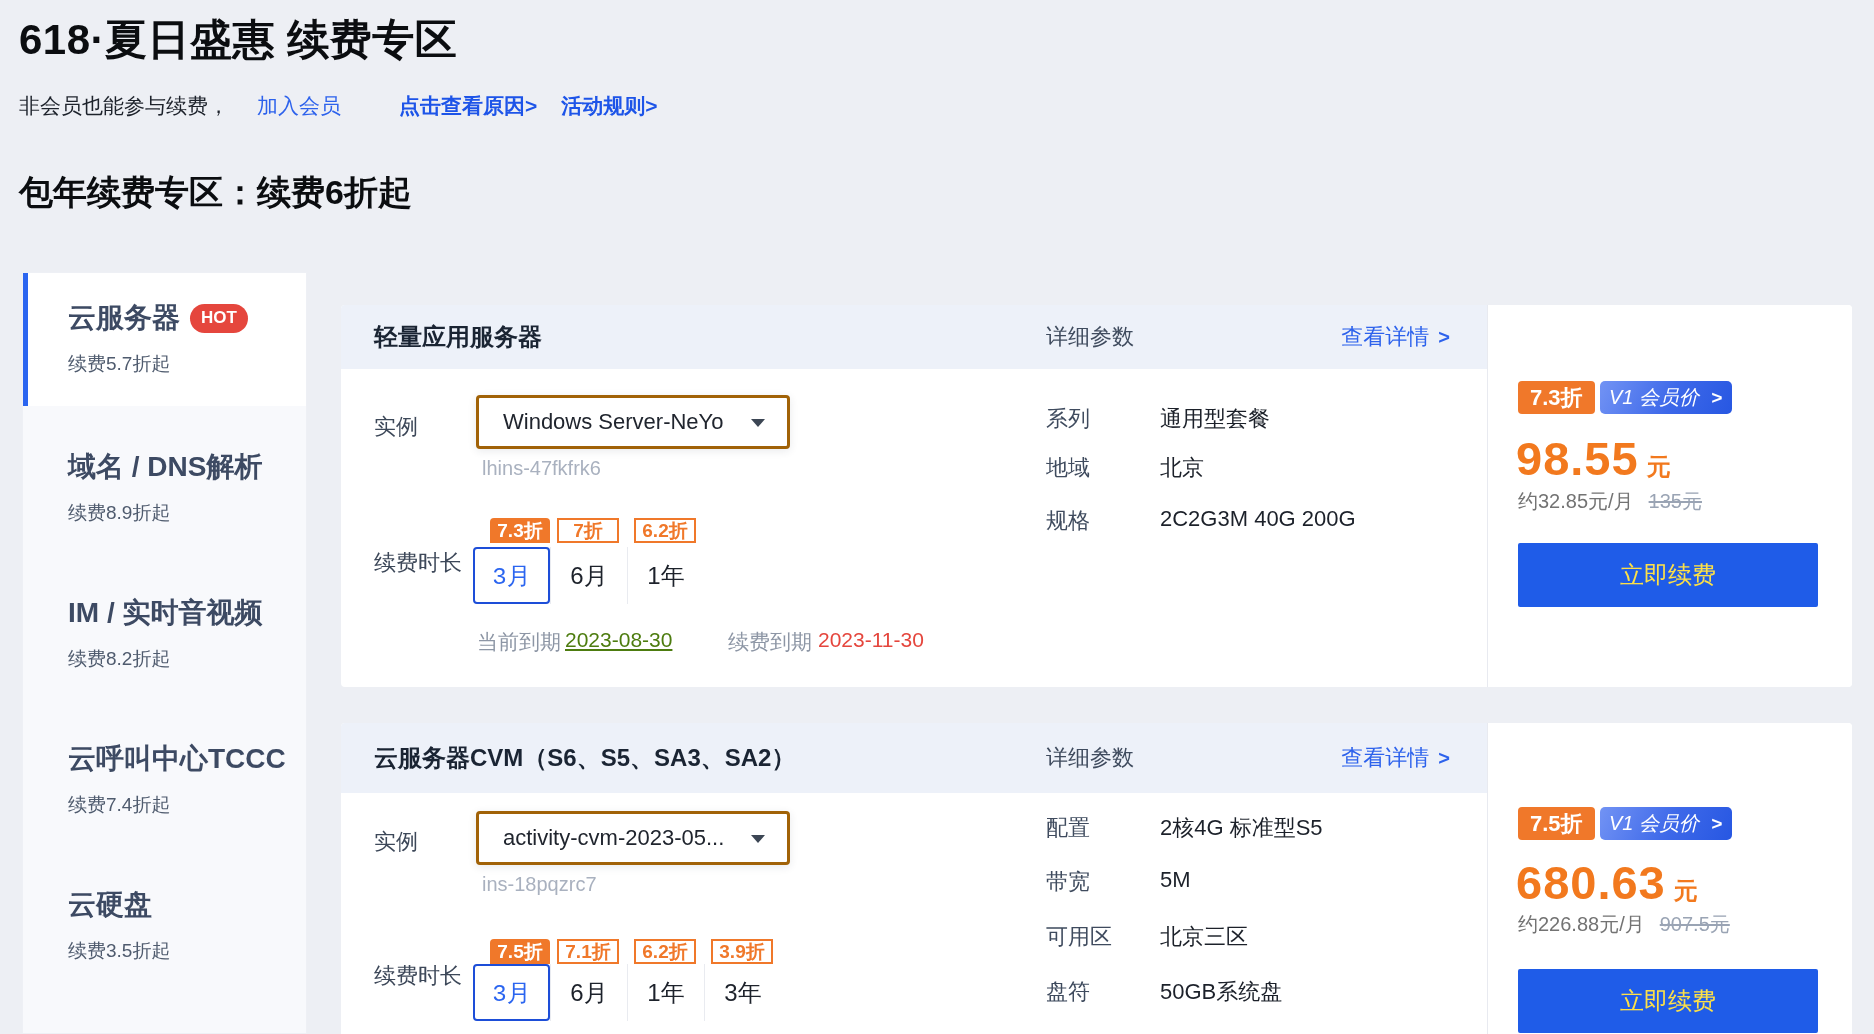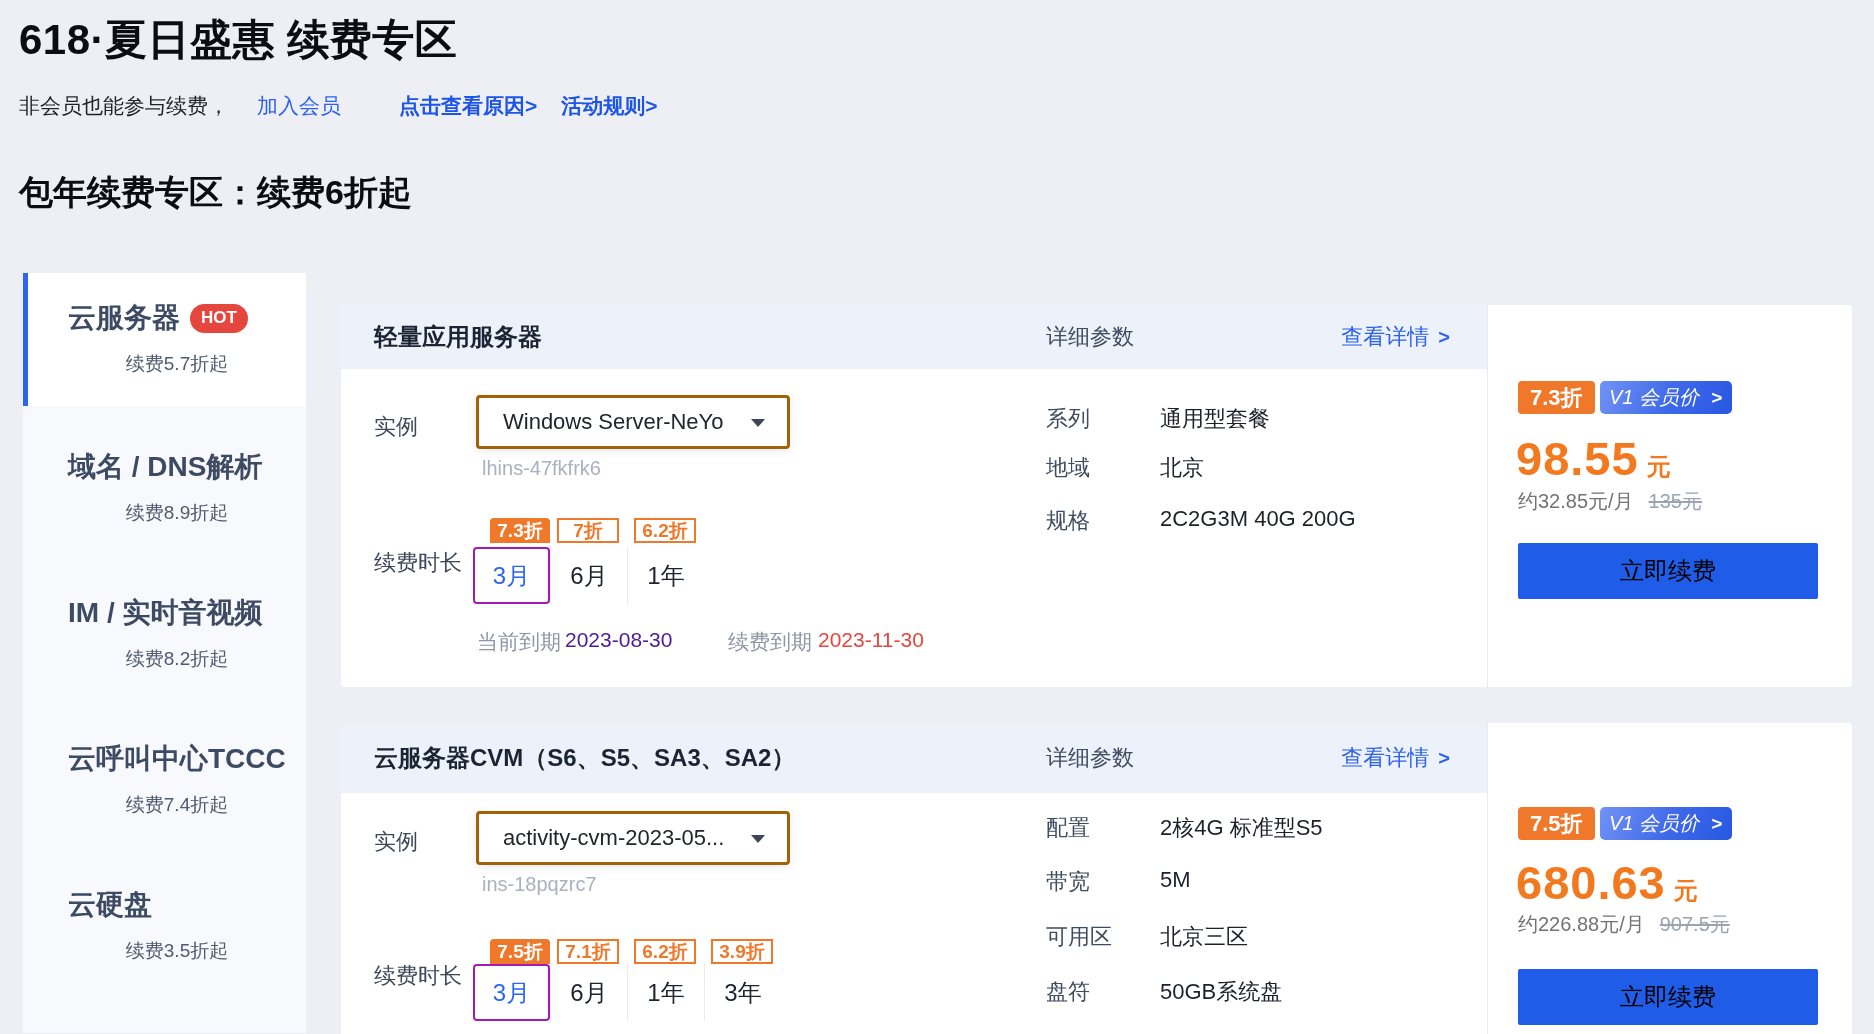--- a/index.html
+++ b/index.html
@@ -29,21 +29,21 @@
   .section-heading {
     position:absolute; left:19px; top:170px;
     font-size:34px; font-weight:bold; color:#0b0d10;
   }
 
   
   .sidebar {
     position:absolute; left:22px; top:272px; width:285px; height:762px;
     background:#f8f9fc; border:1px solid #eef0f5;
   }
-  .side-item { position:relative; height:146px; padding:42px 20px 0 45px; cursor:pointer;text-align:center; }
+  .side-item { position:relative; height:146px; padding:42px 20px 0 45px; cursor:pointer; }
   .side-item.selected { height:133px; padding-top:26px; background:#ffffff; }
   .side-item.selected::before {
     content:""; position:absolute; left:0; top:0; bottom:0; width:5px; background:#2b65f0;
   }
   .side-item .ttl-row { display:flex; align-items:center; }
   .side-item .ttl { font-size:28px; font-weight:600; color:#3d4a63; white-space:nowrap; }
   .hot-badge {
     margin-left:10px; height:29px; padding:0 11px; border-radius:15px;
     background:#e5463d; color:#fff; font-size:17px; font-weight:bold;
     display:flex; align-items:center;
@@ -103,40 +103,40 @@
   .term-block { position:absolute; left:132px; }
   .tabs { position:absolute; display:flex; }
   .c1 .tabs { top:29px; }
   .c2 .tabs { top:25px; }
   .tab {
     width:77px; height:57px; background:#fff; display:flex; align-items:center; justify-content:center;
     font-size:24px; color:#1d222b; cursor:pointer; border-left:1px solid #e9ebf0;
   }
   .tab:first-child { border-left:none; }
   .tab.selected {
-    border:2px solid #a21caf; border-radius:4px; color:#2b65f0; z-index:1;
+    border:2px solid #1d4ed8; border-radius:4px; color:#2b65f0; z-index:1;font-family:Liberation Mono, monospace;
   }
   .term-badge {
     position:absolute; top:0; height:25px; display:flex; align-items:center; justify-content:center;
     font-size:19px; font-weight:bold; z-index:2; white-space:nowrap;
   }
   .term-badge.filled { width:60px; background:#f0782a; color:#fff; border-radius:4px 4px 0 0; }
   .term-badge.outline {
     width:62px; background:#fff; color:#f0782a; border:2px solid #f0782a; border-radius:0;
   }
   .c1 .term-label { top:243px; }
   .c2 .term-label { top:238px; }
   .c1 .term-block { top:213px; }
   .c2 .term-block { top:216px; }
 
   
   .dates { position:absolute; top:323px; left:0; font-size:21px; white-space:nowrap; }
   .dates span { position:absolute; top:0; }
   .d-lab { color:#8d96a5; }
-  .d-val1 { color:#4c1d95; }
+  .d-val1 { color:#4d7c0f;text-decoration:underline; }
   .d-val2 { color:#e5463d; }
 
   
   .spec-row { position:absolute; font-size:22px; white-space:nowrap; }
   .spec-row .s-lab { position:absolute; left:705px; color:#3f4b5e; }
   .spec-row .s-val { position:absolute; left:819px; color:#1c212a; }
 
   
   .price-col {
     position:absolute; left:1146px; top:0; bottom:0; width:365px;
@@ -160,22 +160,22 @@
   .c1 .amount-row { top:126px; }
   .c2 .amount-row { top:132px; }
   .amount { font-size:47px; font-weight:bold; letter-spacing:1px; }
   .currency { font-size:24px; font-weight:bold; margin-left:8px; }
   .subprice-row { position:absolute; left:30px; display:flex; align-items:baseline; font-size:20px; }
   .c1 .subprice-row { top:183px; }
   .c2 .subprice-row { top:188px; }
   .monthly { color:#737373; }
   .orig-price { margin-left:15px; color:#9aa4b4; text-decoration:line-through; }
   .renew-btn {
-    position:absolute; left:30px; width:300px; height:56px; background:#1f5ce8; border:none;
-    color:#000000; font-size:24px; font-family:inherit; cursor:pointer; border-radius:2px;
+    position:absolute; left:30px; width:300px; height:64px; background:#1f5ce8; border:none;
+    color:#fde047; font-size:24px; font-family:inherit; cursor:pointer; border-radius:2px;
   }
   .c1 .renew-btn { top:238px; }
   .c2 .renew-btn { top:246px; }
 </style>
 </head>
 <body>
 
 <div class="page-title">618·夏日盛惠 续费专区</div>
 
 <div class="subtitle">

